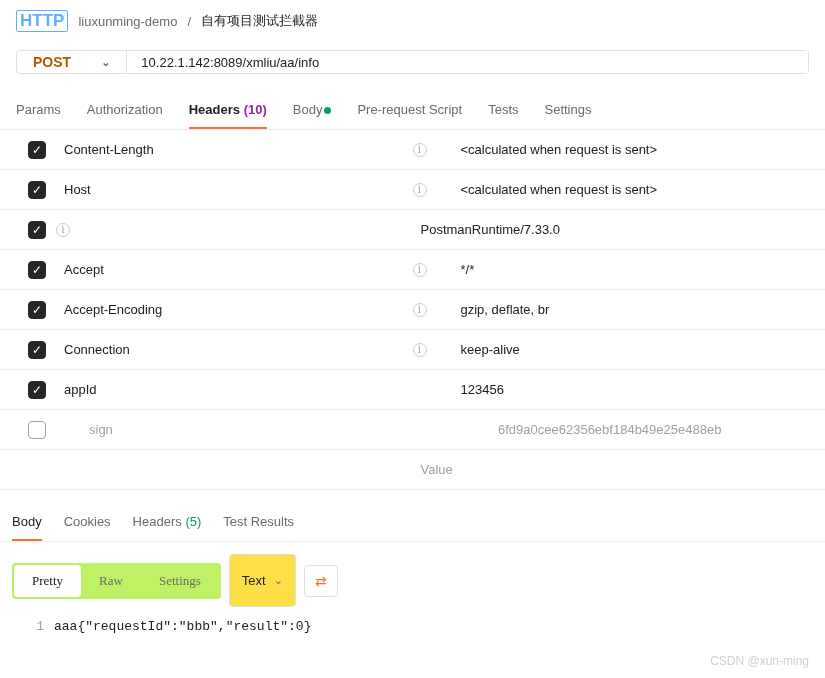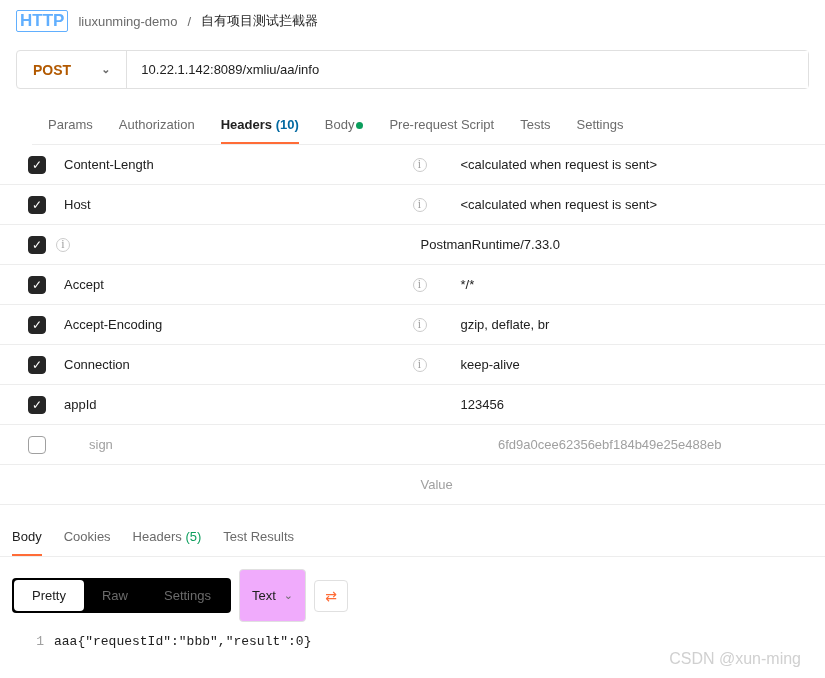--- a/index.html
+++ b/index.html
@@ -5,29 +5,29 @@
   * { box-sizing: border-box; margin: 0; padding: 0; }
   body { font-family: -apple-system, BlinkMacSystemFont, "Segoe UI", Arial, sans-serif; font-size: 13px; color: #212121; background: #fff; width: 825px; }
   
   .breadcrumb { display: flex; align-items: center; gap: 10px; padding: 10px 16px 8px; }
   .http-badge { color: #61AFFE; font-size: 17px; font-weight: 600; border: 1px solid #61AFFE; padding: 0 3px; border-radius: 2px; }
   .bc-collection { color: #6B6B6B; }
   .bc-sep { color: #6B6B6B; }
   .bc-name { color: #262626; font-weight: 500; }
   
   .url-row { padding: 10px 16px; }
-  .url-bar { display: flex; align-items: stretch; border: 1px solid #E0E0E0; border-radius: 4px; height: 39px; width: 100%; }
+  .url-bar { display: flex; align-items: stretch; border: 1px solid #E0E0E0; border-radius: 4px; height: 24px; width: 100%; }
   .method { display: flex; align-items: center; gap: 30px; padding: 0 16px; color: #B25900; font-weight: 600; font-size: 14px; cursor: pointer; border-right: 1px solid #E0E0E0; }
   .chev { color: #6B6B6B; font-size: 11px; }
   .url-input { flex: 1; border: none; outline: none; padding: 0 14px; font-size: 13px; color: #212121; }
   
-  .tabs { display: flex; gap: 26px; padding: 18px 16px 0; border-bottom: 1px solid #EDEDED; margin-left: 32px; }
+  .tabs { display: flex; gap: 26px; padding: 18px 16px 0; border-bottom: 1px solid #EDEDED; }
   .tab { padding-bottom: 10px; color: #6B6B6B; cursor: pointer; position: relative; }
   .tab.active { color: #212121; font-weight: 600; border-bottom: 2px solid #FF6C37; }
-  .tab .count { color: #0369a1; }
+  .tab .count { color: #a21caf; }
   .dot-green { display: inline-block; width: 7px; height: 7px; border-radius: 50%; background: #0C9E5D; margin-left: 2px; vertical-align: middle; }
   
   .headers-table { width: 100%; }
   .hrow { display: grid; grid-template-columns: 40px 1fr 40px 1fr; align-items: center; border-bottom: 1px solid #EDEDED; padding: 0 16px; min-height: 40px; }
   .hrow.grey { color: #A0A0A0; gap: 25px; }
   .cb { width: 18px; height: 18px; border-radius: 4px; border: 1px solid #A0A0A0; display: flex; align-items: center; justify-content: center; cursor: pointer; margin-left: 12px; }
   .cb.checked { background: #262626; border-color: #262626; color: #fff; font-size: 12px; }
   .hkey { padding: 0 8px; font-size: 13px; }
   .info-ico { color: #A0A0A0; font-size: 12px; border: 1px solid #CCC; width: 14px; height: 14px; border-radius: 50%; display: flex; align-items: center; justify-content: center; font-style: normal; font-family: serif; }
   .hval { padding: 0 8px; font-size: 13px; }
@@ -35,32 +35,32 @@
   .hrow.key-row .hkey, .hrow.key-row .hval { color: #A0A0A0; }
   .hrow.key-row { grid-template-columns: 40px 1fr 40px 1fr; }
   .hrow .blank { }
   
   .resp-tabs { display: flex; gap: 22px; padding: 24px 12px 0; border-bottom: 1px solid #EDEDED; }
   .rtab { padding-bottom: 10px; color: #6B6B6B; cursor: pointer; }
   .rtab.active { color: #212121; font-weight: 500; border-bottom: 2px solid #FF6C37; }
   .rtab .count { color: #0C9E5D; }
   
   .resp-toolbar { display: flex; align-items: center; gap: 8px; padding: 12px 12px; }
-  .seg { display: flex; background: #000000; border-radius: 4px; padding: 2px; }
+  .seg { display: flex; background: #bef264; border-radius: 4px; padding: 2px; font-family: Liberation Serif, serif; }
   .seg-btn { padding: 8px 18px; color: #6B6B6B; cursor: pointer; border-radius: 4px; }
   .seg-btn.active { background: #fff; color: #212121; font-weight: 500; }
-  .fmt { display: flex; align-items: center; gap: 8px; border: 1px solid #E0E0E0; border-radius: 4px; padding: 18px 12px; cursor: pointer; background: #f0abfc; }
+  .fmt { display: flex; align-items: center; gap: 8px; border: 1px solid #E0E0E0; border-radius: 4px; padding: 18px 12px; cursor: pointer; background: #fde047; }
   .wrap-btn { display: flex; align-items: center; justify-content: center; width: 34px; height: 32px; border: 1px solid #E0E0E0; border-radius: 4px; cursor: pointer; }
   .wrap-ico { color: #FF6C37; font-size: 14px; }
   
   .code-area { display: flex; padding: 0 12px 12px; font-family: "Courier New", monospace; font-size: 13px; }
   .gutter { width: 42px; text-align: right; color: #A0A0A0; padding-right: 10px; }
   .code-line { color: #212121; }
   
-  .watermark { position: fixed; right: 24px; bottom: 10px; color: #D0D0D0; font-size: 16px; }
+  .watermark { position: fixed; right: 16px; bottom: 10px; color: #D0D0D0; font-size: 12px; }
 </style>
 </head>
 <body>
 
 <div class="breadcrumb">
   <span class="http-badge">HTTP</span>
   <span class="bc-collection">liuxunming-demo</span>
   <span class="bc-sep">/</span>
   <span class="bc-name">自有项目测试拦截器</span>
 </div>

